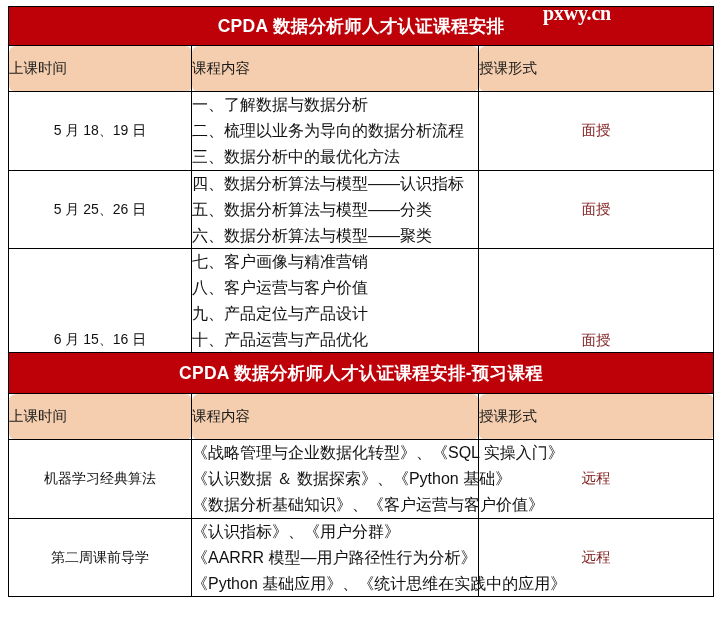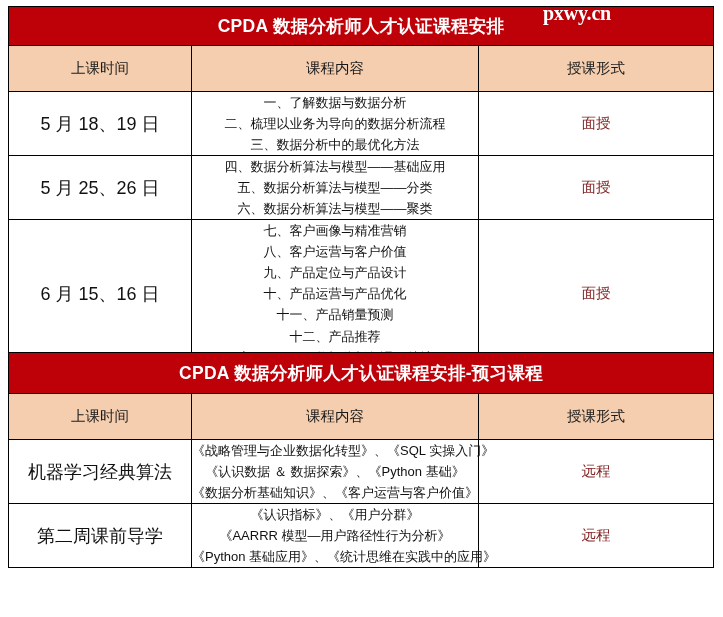--- a/index.html
+++ b/index.html
@@ -54,48 +54,48 @@
     height: 38px;
     line-height: 38px;
     white-space: nowrap;
   }
   .t2 .title-bar { height: 40px; line-height: 40px; margin-left: 8px; }
 
   
   .col-head {
     background: #F4CEAE;
     color: #1a1a1a;
-    text-align: center;
     font-size: 14.5px;
     font-weight: normal;
     height: 45px;
     line-height: 45px;
+    border-radius: 7px;
   }
 
   
   col.c-time    { width: 183px; }
   col.c-content { width: 287px; }
   col.c-form    { width: 235px; }
 
   
   .cell-time {
     text-align: center;
-    font-size: 18px;
+    font-size: 14px;
     color: #111111;
     padding: 4px 2px;
   }
   .cell-form {
     text-align: center;
     font-size: 14.5px;
     color: #7f1d1d;
     padding: 4px 2px;
   }
   .cell-content {
-    text-align: center;
-    font-size: 13px;
+    text-align: left;
+    font-size: 16px;
     color: #111111;
     padding: 7px 4px 7px 11px;
     line-height: 1.62;
     margin-left: 40px;
   }
   .cell-content .line {
     display: block;
     white-space: nowrap;
   }
 
@@ -143,21 +143,21 @@
           <span class="line">一、了解数据与数据分析</span>
           <span class="line">二、梳理以业务为导向的数据分析流程</span>
           <span class="line">三、数据分析中的最优化方法</span>
         </td>
         <td class="cell-form">面授</td>
       </tr>
 
       <tr>
         <td class="cell-time">5 月 25、26 日</td>
         <td class="cell-content">
-          <span class="line">四、数据分析算法与模型——基础应用</span>
+          <span class="line">四、数据分析算法与模型——认识指标</span>
           <span class="line">五、数据分析算法与模型——分类</span>
           <span class="line">六、数据分析算法与模型——聚类</span>
         </td>
         <td class="cell-form">面授</td>
       </tr>
 
       <tr>
         <td class="cell-time">6 月 15、16 日</td>
         <td class="cell-content">
           <span class="line">七、客户画像与精准营销</span>

